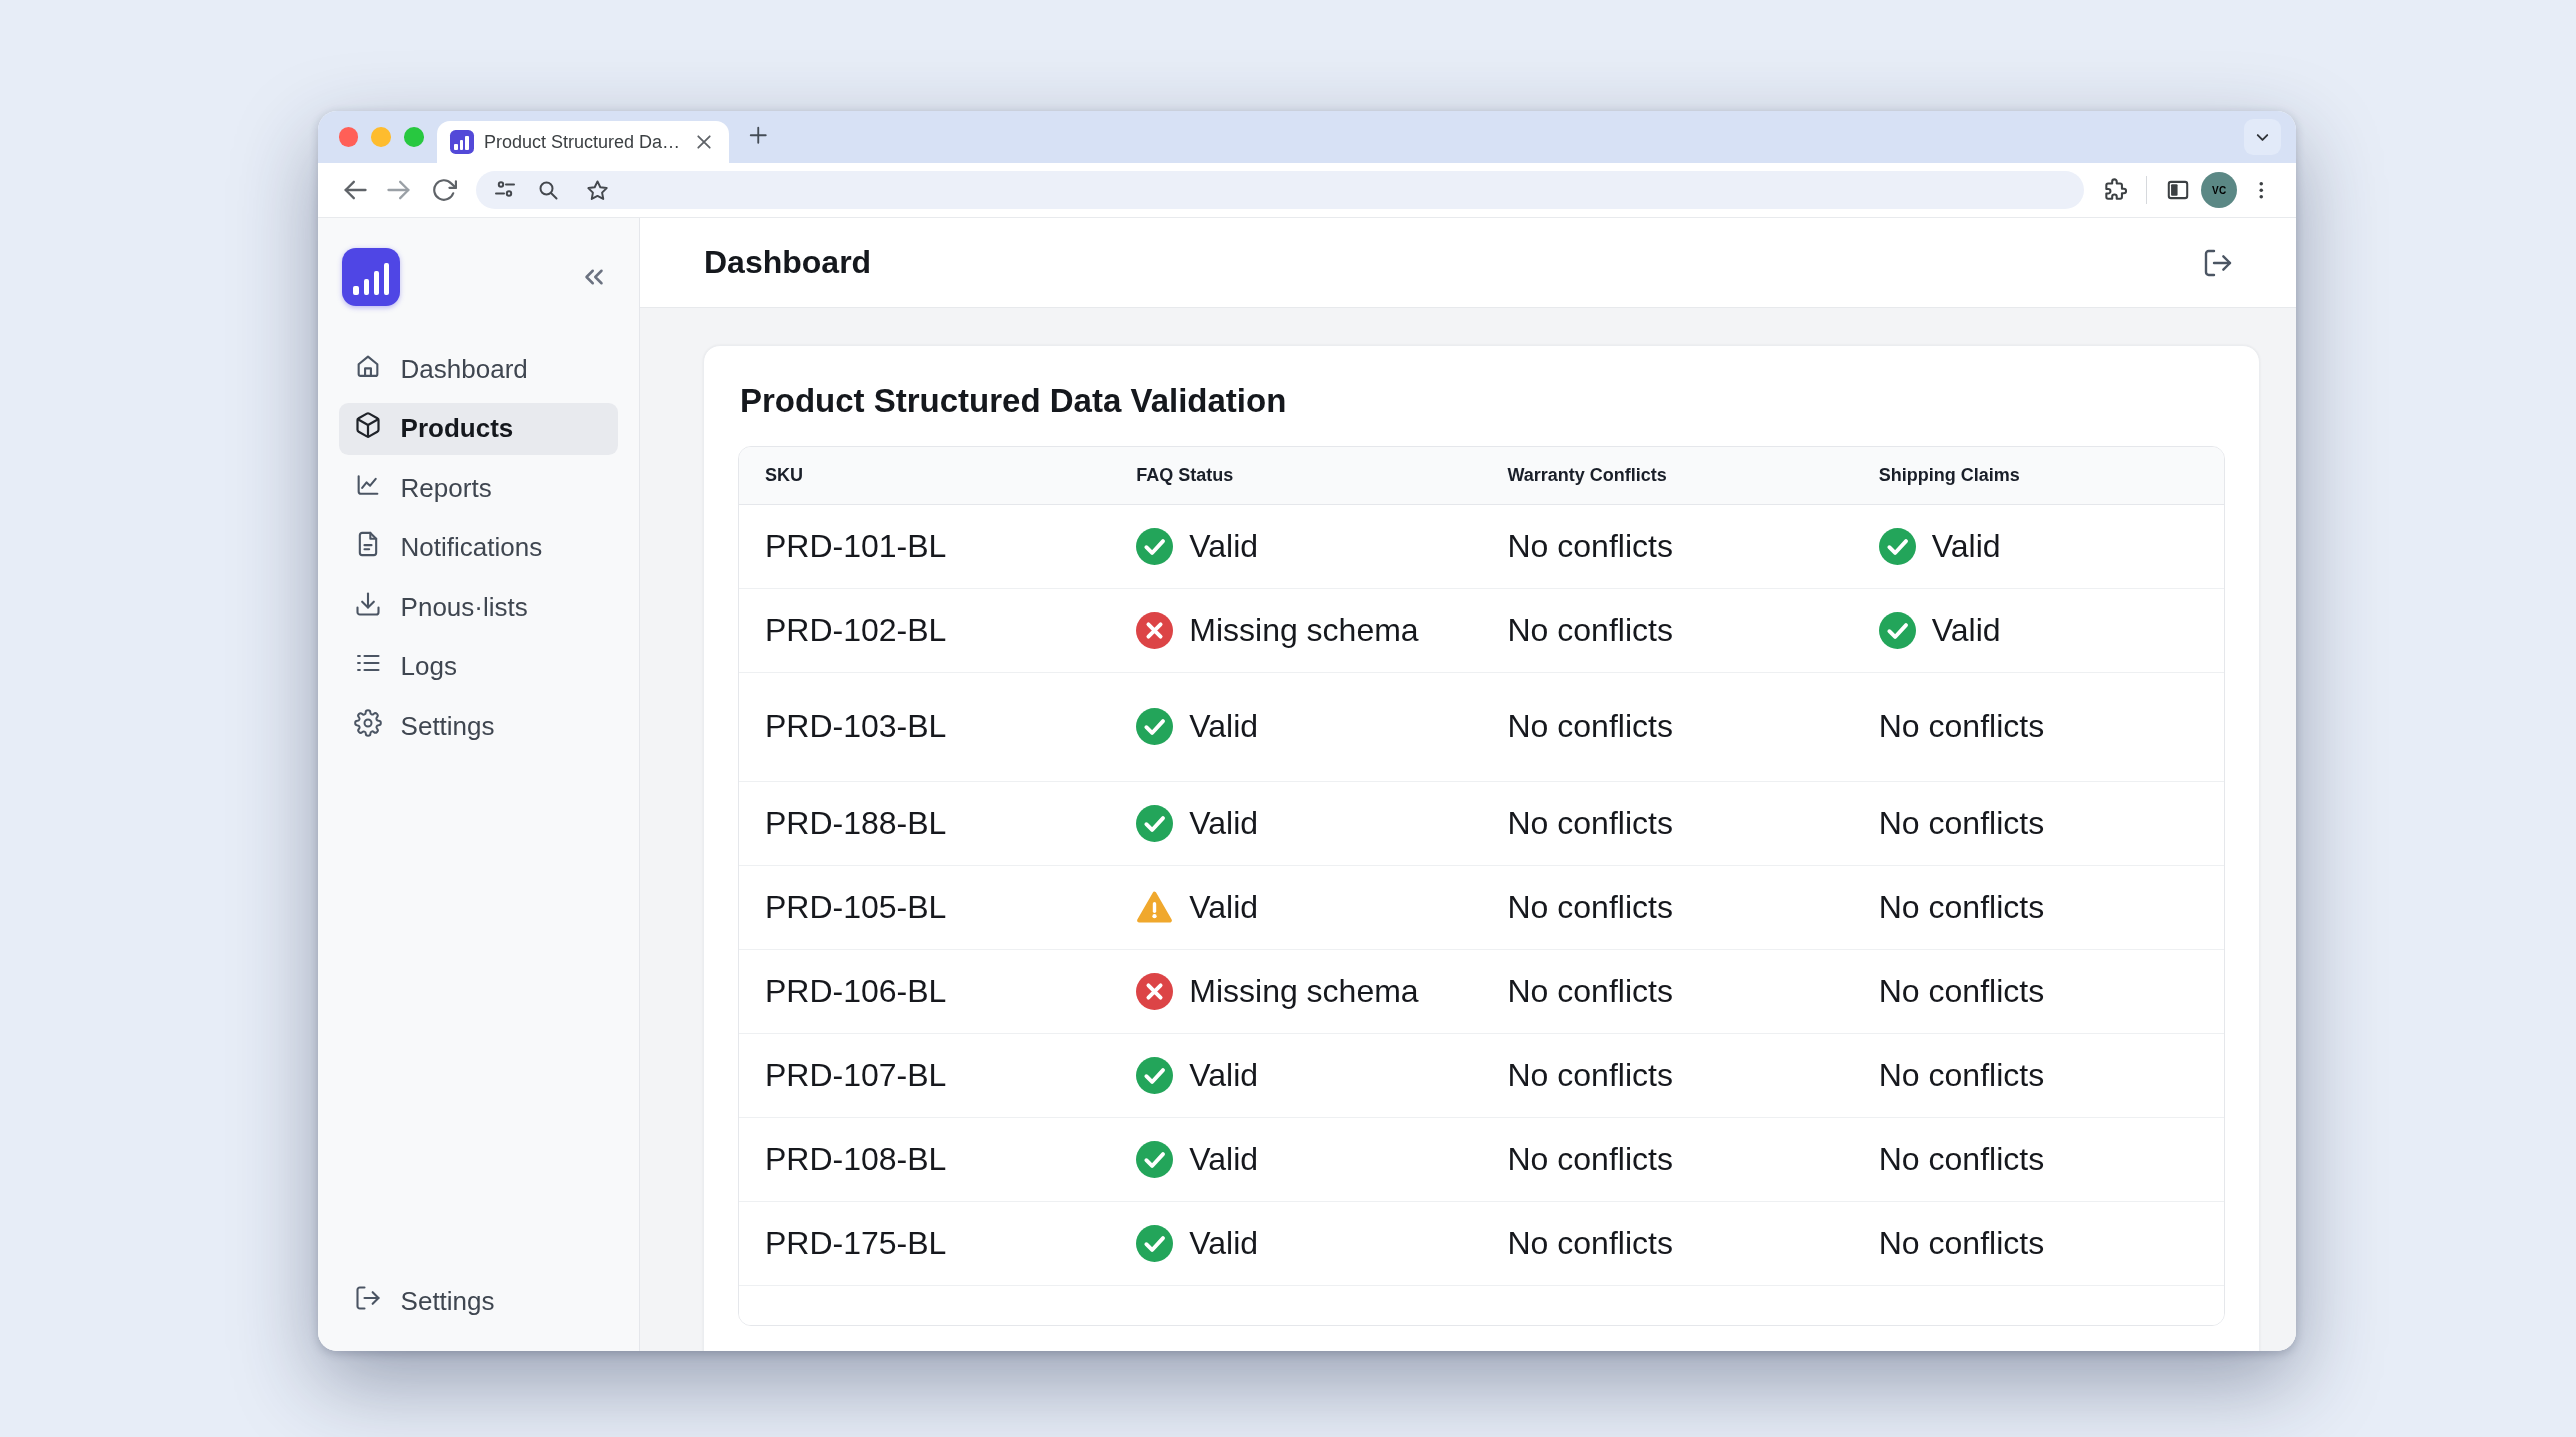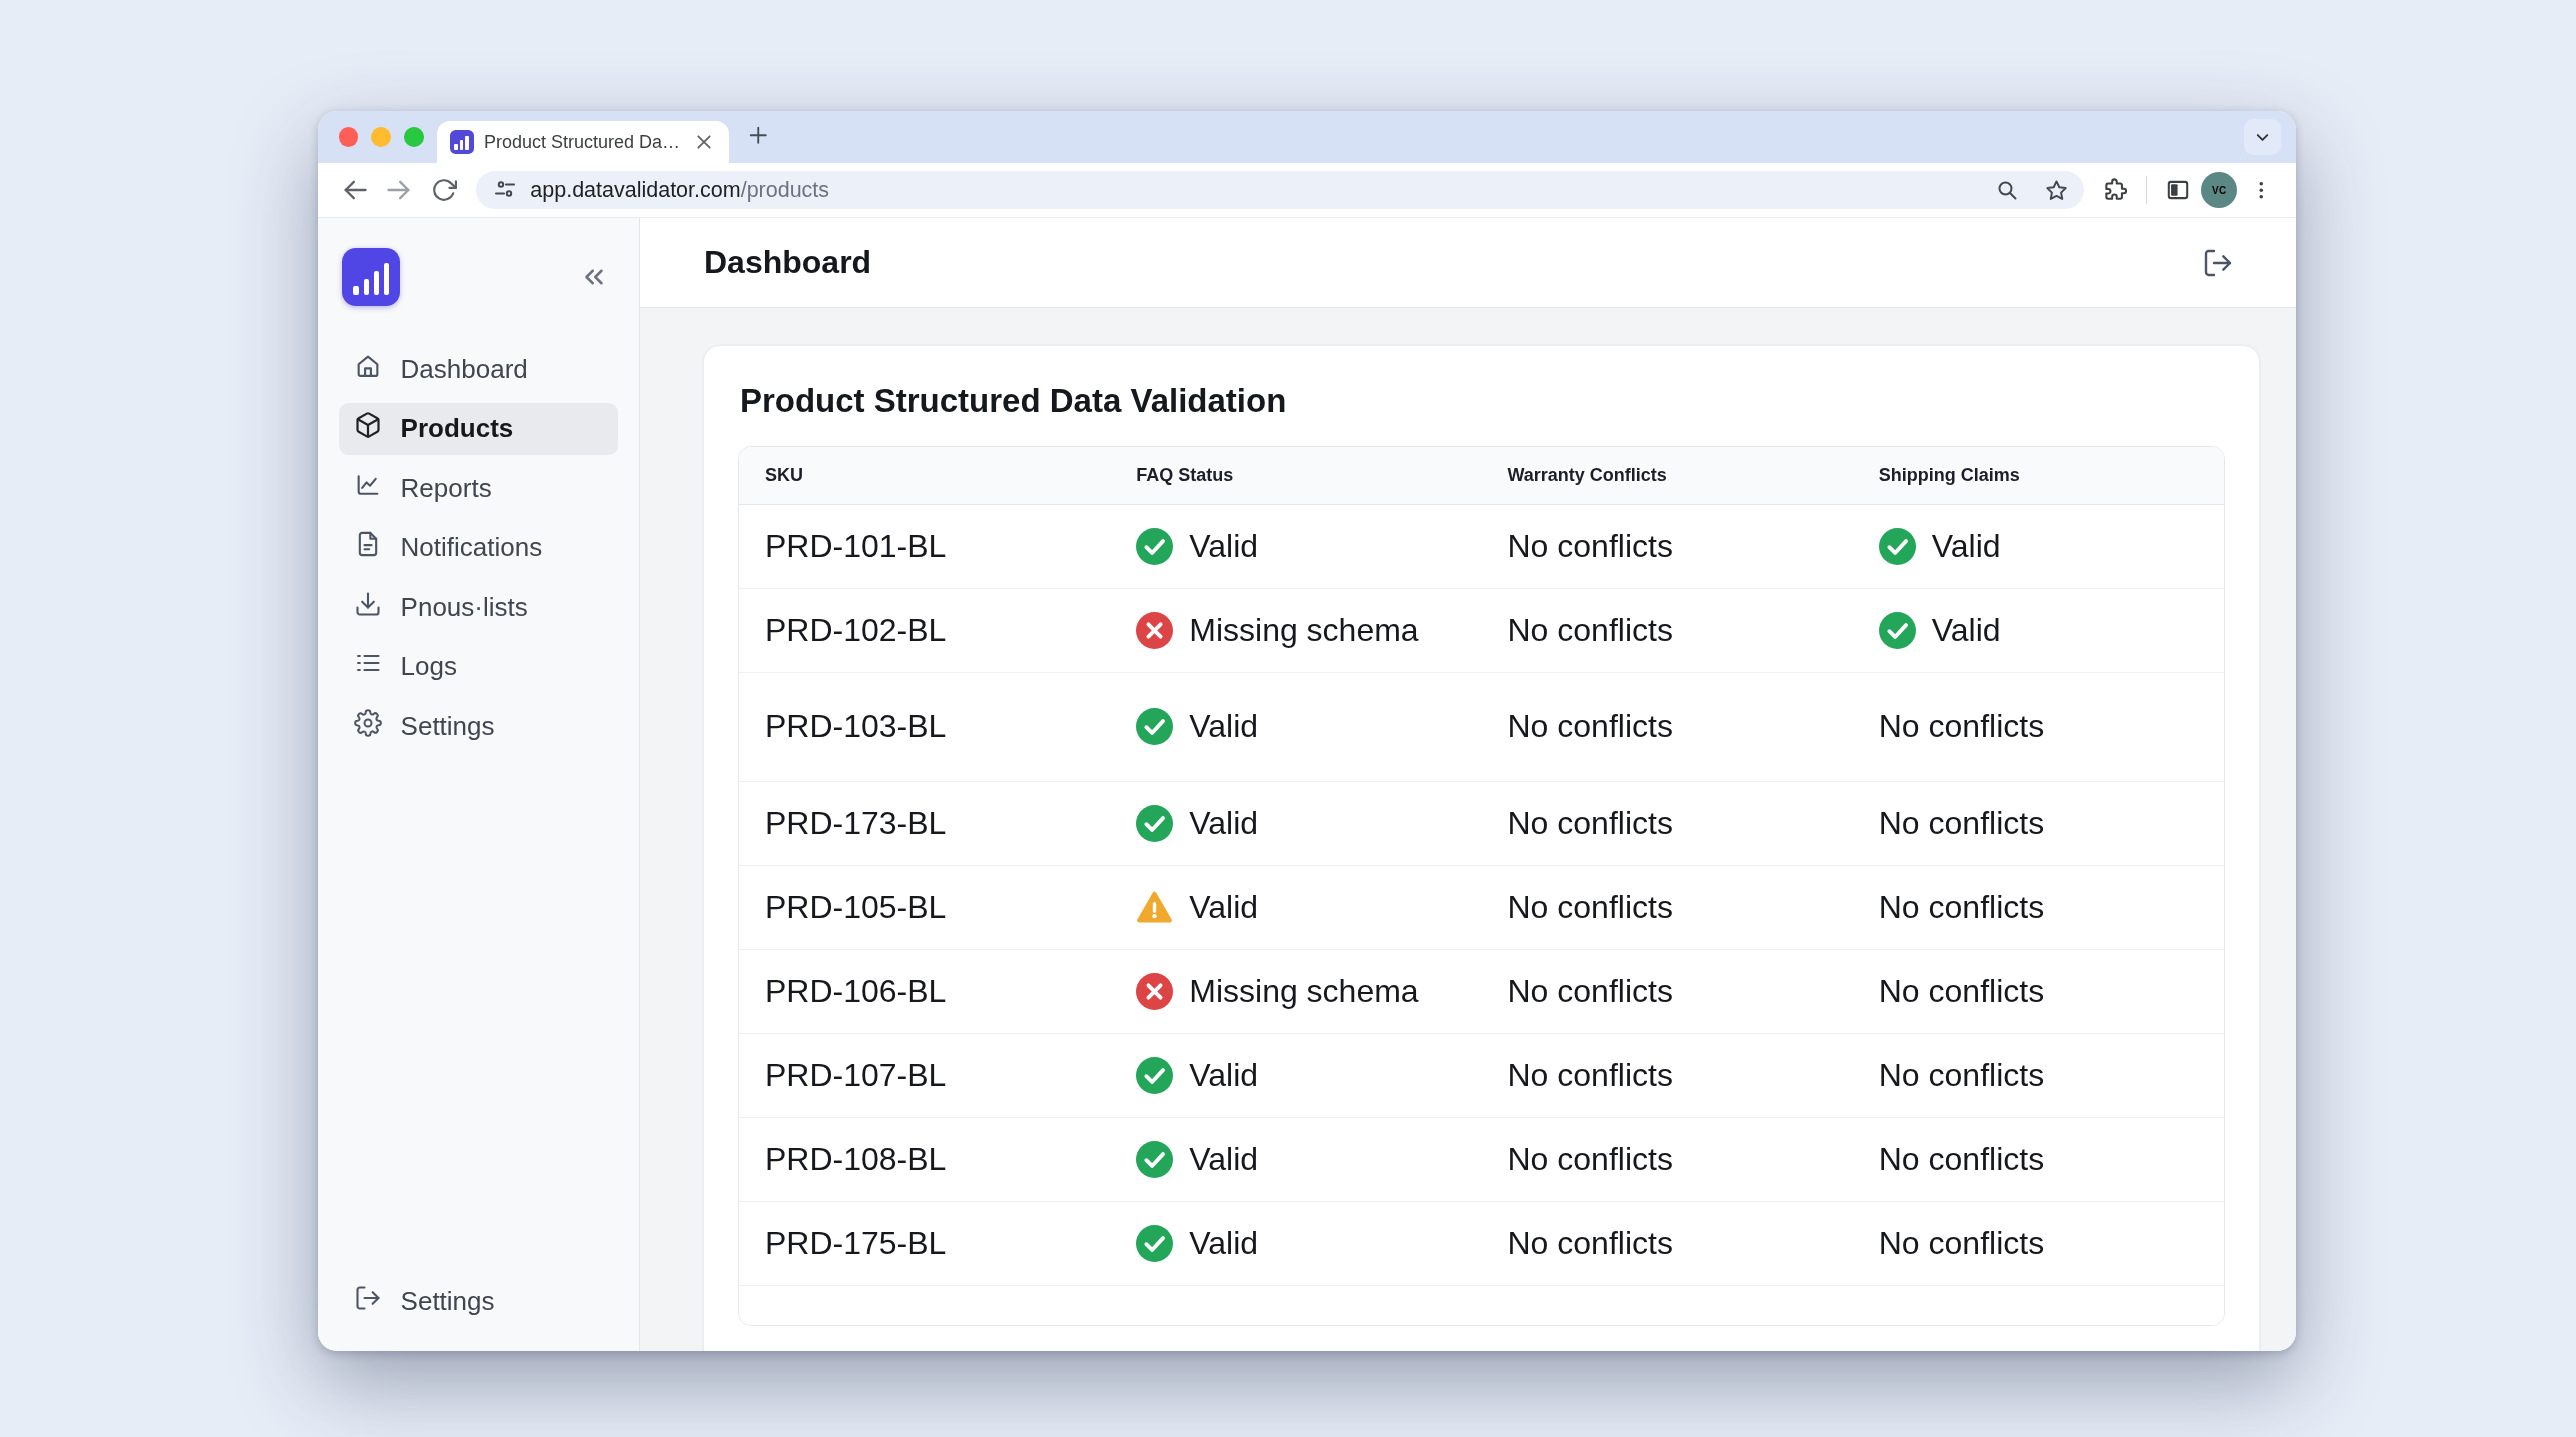--- a/index.html
+++ b/index.html
@@ -127,21 +127,20 @@
       </span>
       <div class="urlbar">
         <span>
           <svg width="24" height="24" viewBox="0 0 24 24" fill="none" stroke="#44484e" stroke-width="2" stroke-linecap="round">
               <circle cx="8" cy="7.5" r="2.2"></circle>
               <line x1="13" y1="7.5" x2="21" y2="7.5"></line>
               <line x1="3" y1="16.5" x2="11" y2="16.5"></line>
               <circle cx="16" cy="16.5" r="2.2"></circle>
             </svg>
         </span>
-        <span class="url"><span>app.datavalidator.com</span><span class="path">/products</span></span>
         <span class="pillbtn">
           <svg width="24" height="24" viewBox="0 0 24 24" fill="none" stroke="#44484e" stroke-width="2" stroke-linecap="round">
               <circle cx="10.5" cy="10.5" r="6"></circle>
               <line x1="15" y1="15" x2="20.5" y2="20.5"></line>
             </svg>
         </span>
         <span class="pillbtn">
           <svg width="25" height="25" viewBox="0 0 24 24" fill="none" stroke="#44484e" stroke-width="1.9" stroke-linejoin="round">
               <path d="M12 3.3 L14.7 8.9 L20.8 9.7 L16.4 14 L17.5 20.1 L12 17.2 L6.5 20.1 L7.6 14 L3.2 9.7 L9.3 8.9 Z"></path>
             </svg>
@@ -346,21 +345,21 @@
                     </div>
     <div>
                       <span>No conflicts</span>
                     </div>
     <div>
                       <span>No conflicts</span>
                     </div>
   </div>
 
   <div class="trow">
-    <div>PRD-173-BL</div>
+    <div>PRD-188-BL</div>
     <div>
                       <span class="badge">
     <svg width="37" height="37" viewBox="0 0 20 20">
                           <circle cx="10" cy="10" r="10" fill="#23a55a"></circle>
                           <polyline points="5.6,10.4 8.7,13.5 14.6,7.1" fill="none" stroke="#fff" stroke-width="2.1" stroke-linecap="round" stroke-linejoin="round"></polyline>
                         </svg>
   </span>
                       <span>Valid</span>
                     </div>
     <div>

